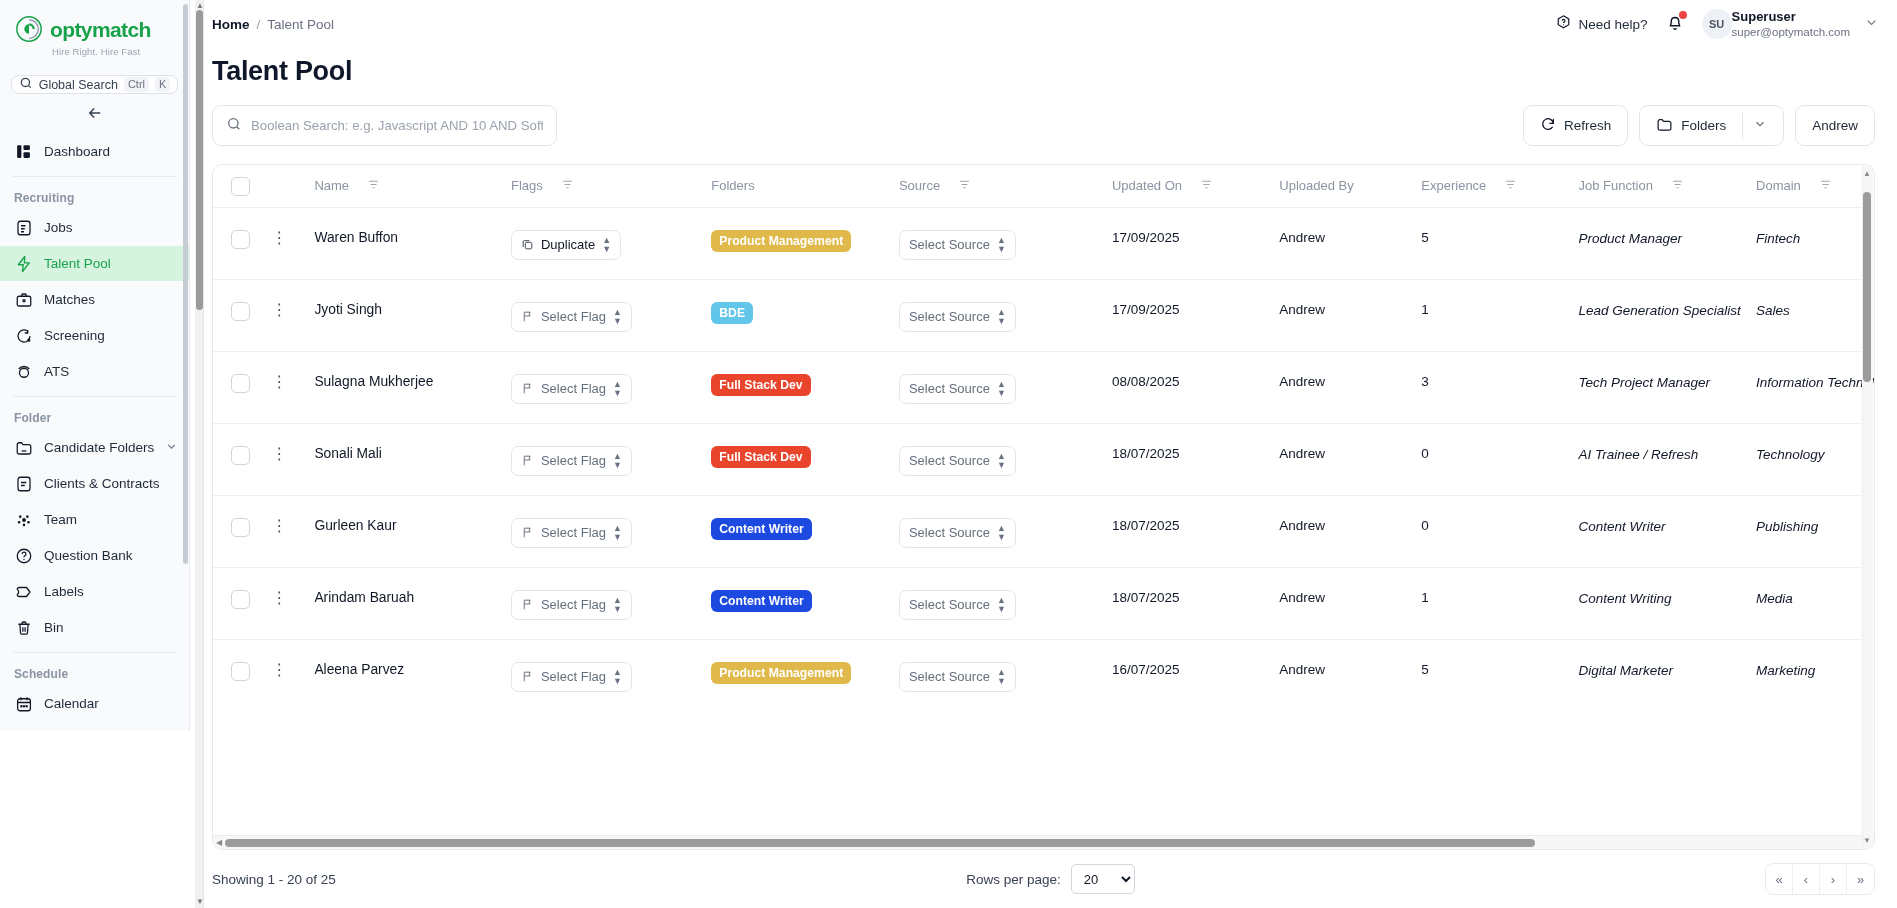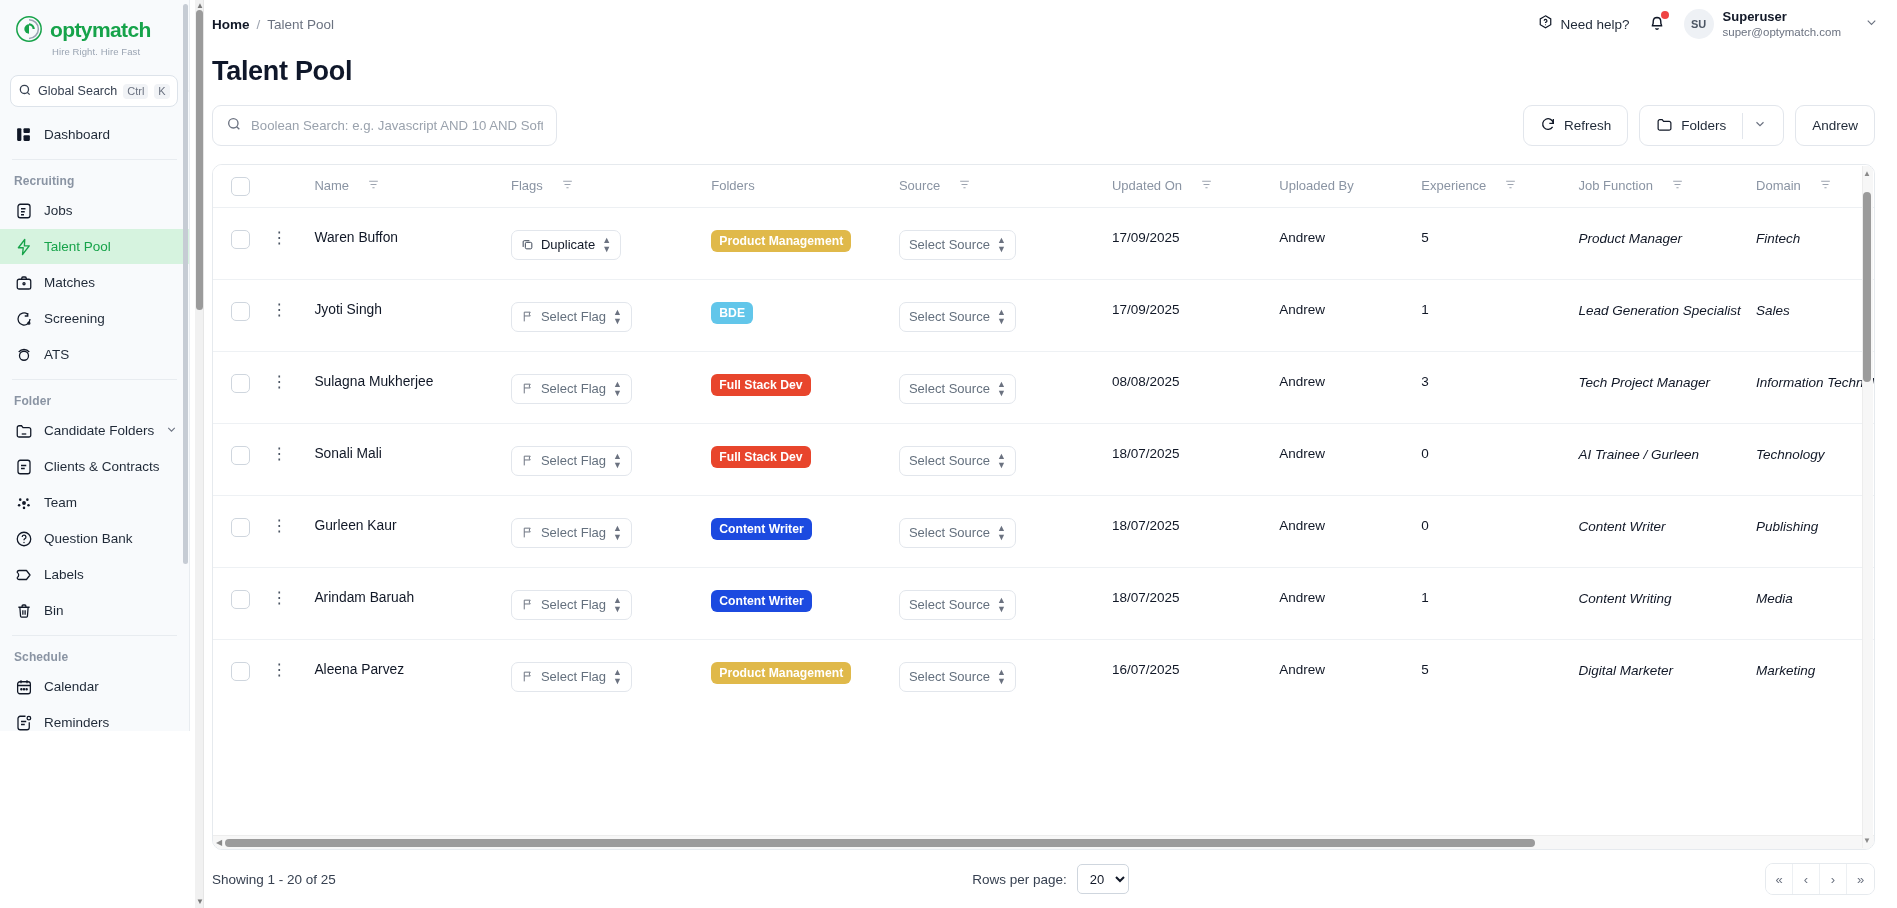--- a/index.html
+++ b/index.html
@@ -25,21 +25,21 @@
   .brand-row { display: flex; align-items: center; gap: 6px; }
   .logo-mark { width: 30px; height: 30px; flex: 0 0 30px; }
   .brand-name {
     font-size: 21px; font-weight: 700; color: #16a34a;
     letter-spacing: -0.6px; line-height: 1;
   }
   .brand-tag {
     font-size: 9.5px; color: #9aa4b2; margin-left: 38px; margin-top: 2px;
     letter-spacing: 0.1px;
   }
-  .search-row { display: flex; align-items: center; gap: 8px; padding: 8px 10px 10px 10px; }
+  .search-row { display: flex; align-items: center; gap: 8px; padding: 8px 10px 10px 10px; flex-direction: column; }
   .gsearch {
     flex: 1; height: 32px; border: 1px solid #dde3ea; border-radius: 8px;
     background: #fff; display: flex; align-items: center; gap: 6px;
     padding: 0 7px; font-size: 12.5px; color: #4b5563;
   }
   .gsearch .lbl { color: #374151; font-size: 12.5px; white-space: nowrap; }
   .kbd {
     background: #f1f3f6; border-radius: 4px; font-size: 11px;
     color: #6b7280; padding: 2px 4px; line-height: 1;
   }
@@ -92,21 +92,21 @@
   .crumb .sl { color: #9ca3af; }
   .crumb .cur { color: #6b7280; }
   .top-right { margin-left: auto; display: flex; align-items: center; gap: 17px; }
   .need-help { display: flex; align-items: center; gap: 7px; font-size: 13.5px;
                color: #1f2937; cursor: pointer; }
   .bell-wrap { position: relative; cursor: pointer; }
   .bell-dot {
     position: absolute; right: -2px; top: -1px; width: 8px; height: 8px;
     background: #ef4444; border-radius: 50%;
   }
-  .user-chip { display: flex; align-items: center; gap: 9px; cursor: pointer; }
+  .user-chip { display: flex; align-items: center; cursor: pointer; }
   .avatar {
     width: 30px; height: 30px; border-radius: 50%; background: #eef1f5;
     display: flex; align-items: center; justify-content: center;
     font-size: 11px; color: #4b5563; font-weight: 600;
   }
   .user-name { font-size: 13px; font-weight: 700; color: #111827; line-height: 1.25; }
   .user-mail { font-size: 11.5px; color: #6b7280; line-height: 1.25; }
   .chev-dn { color: #6b7280; margin-left: 14px; }
 
   
@@ -211,21 +211,21 @@
   
   .footer {
     height: 58px; flex: 0 0 58px; display: flex; align-items: center;
     padding: 0 22px; gap: 14px;
   }
   .showing { font-size: 13.5px; color: #374151; }
   .rpp-wrap { margin-left: auto; display: flex; align-items: center; gap: 10px; }
   .rpp-lbl { font-size: 13.5px; color: #374151; }
   .rpp-sel {
     height: 30px; border: 1px solid #cfd6de; border-radius: 5px; background: #fff;
-    font-size: 13px; padding: 0 0 0 8px; font-family: inherit; color: #111827;
+    font-size: 13px; padding: 0 12px 0 8px; font-family: inherit; color: #111827;
     cursor: pointer;
   }
   .pager { margin-left: auto; display: flex; border: 1px solid #e6eaee;
            border-radius: 8px; overflow: hidden; }
   .pg-btn {
     width: 27px; height: 30px; display: flex; align-items: center;
     justify-content: center; font-size: 13px; color: #6b7280; cursor: pointer;
     background: #fff; border-right: 1px solid #edf0f3;
   }
   .pg-btn:last-child { border-right: none; }
@@ -724,21 +724,21 @@
                 <td class="c-source"><span class="sel-ctl" style="min-width:112px">
                     <span>Select Source</span>
                     <span class="updown">
                       <span>▲</span>
                       <span>▼</span>
                     </span>
                   </span></td>
                 <td class="c-updated">18/07/2025</td>
                 <td class="c-upload">Andrew</td>
                 <td class="c-exp">0</td>
-                <td class="c-jobfn wrap-cell">AI Trainee / Gurleen</td>
+                <td class="c-jobfn wrap-cell">AI Trainee / Refresh</td>
                 <td class="c-domain wrap-cell">Technology</td>
               </tr>
               <tr>
                 <td class="c-check">
                   <span class="cbox"></span>
                 </td>
                 <td class="c-dots"><span class="dots">⋮</span></td>
                 <td class="c-name"><span class="row-name">Gurleen Kaur</span></td>
                 <td class="c-flags"><span class="sel-ctl">
                     <svg width="13" height="13" viewBox="0 0 24 24" fill="none" stroke="#6b7280" stroke-width="1.8">

